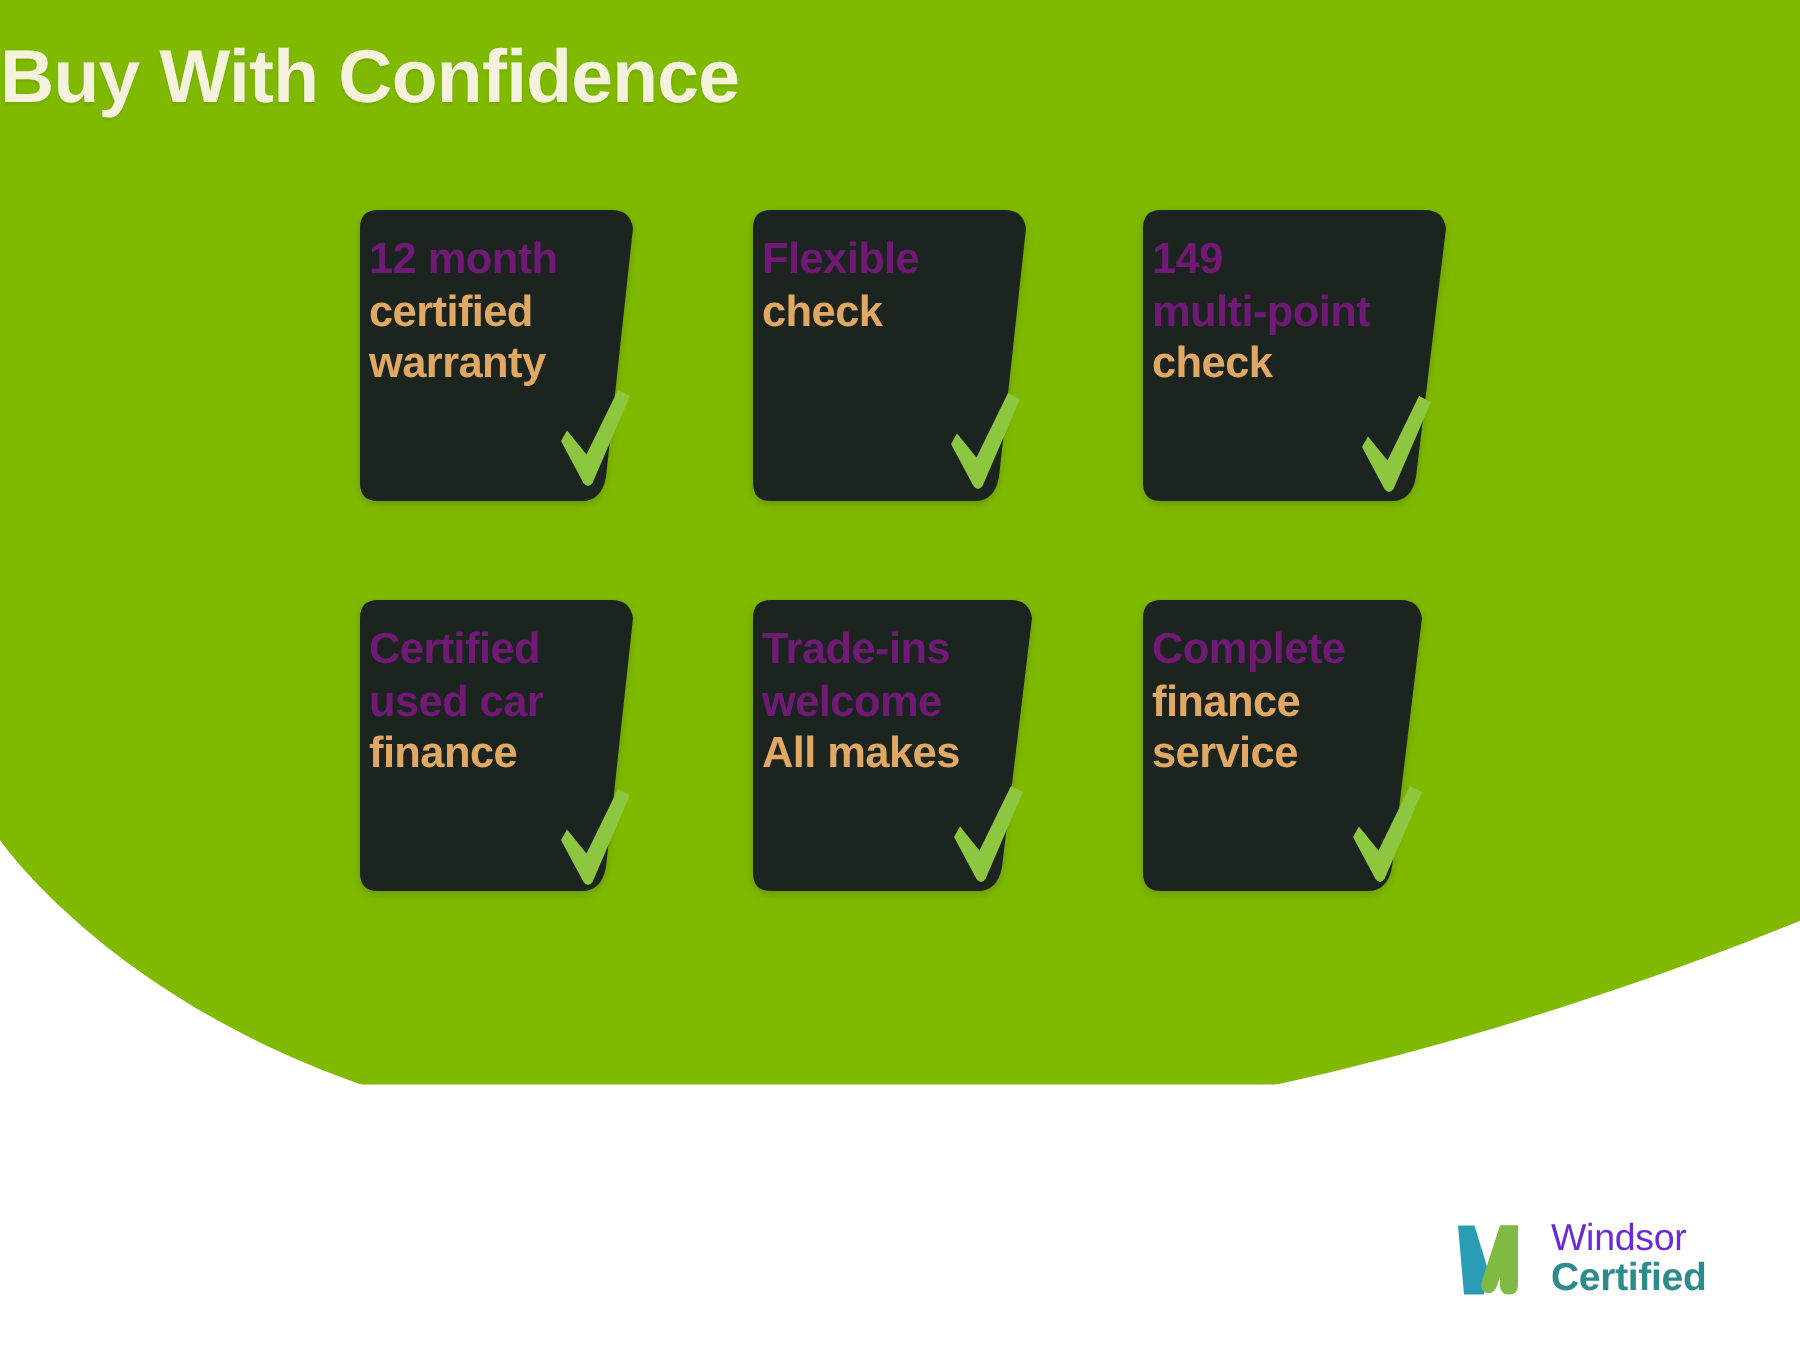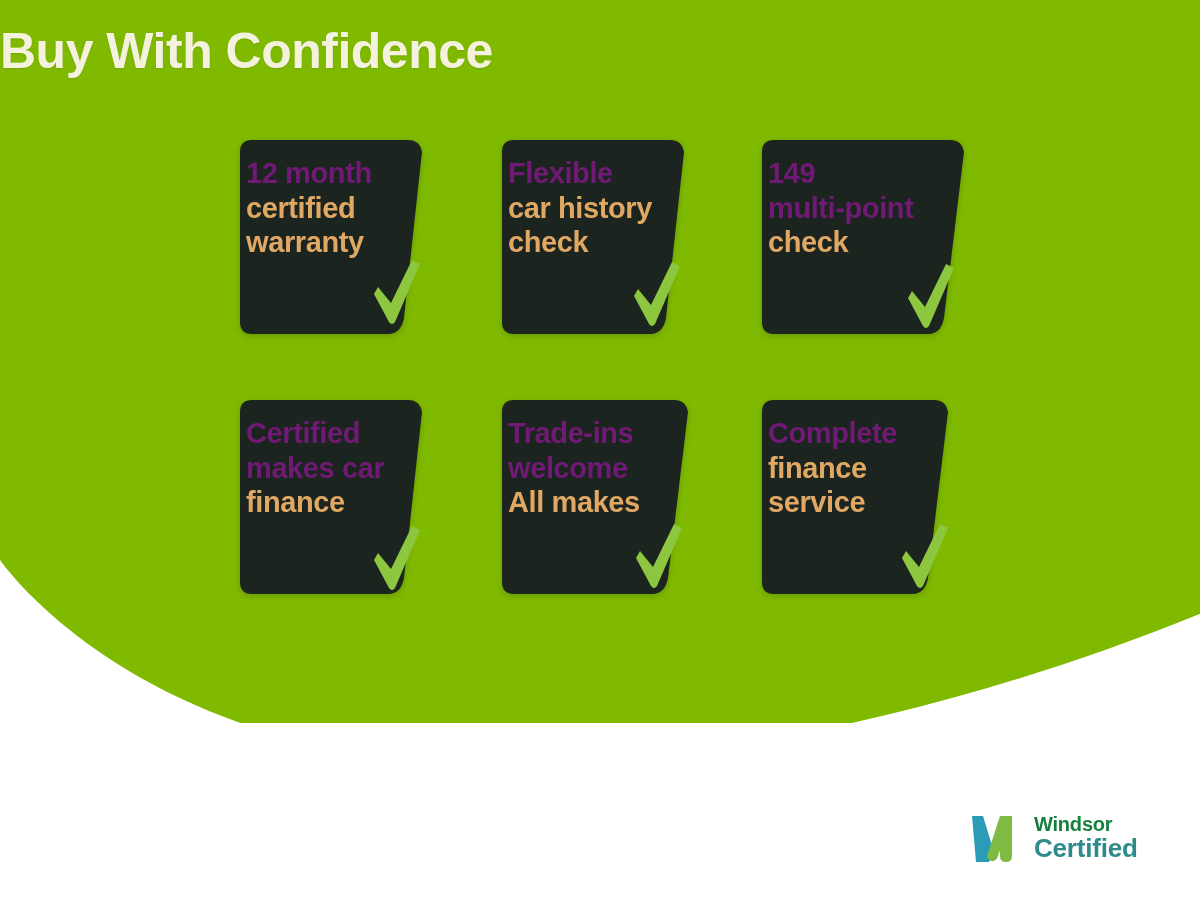--- a/index.html
+++ b/index.html
@@ -104,23 +104,23 @@
     align-items: center;
     gap: 10px;
   }
   #logo-mark { width: 56px; height: 52px; display: block; }
   #logo-words {
     display: flex;
     flex-direction: column;
     line-height: 1.04;
   }
   #logo-words .w1 {
-    font-size: 20px;
-    font-weight: 700;
-    color: #15803d;
+    font-size: 25px;
+    font-weight: 400;
+    color: #6d28d9;
     letter-spacing: -0.2px;
   }
   #logo-words .w2 {
     font-size: 26px;
     font-weight: 600;
     color: #2E8B8B;
     letter-spacing: -0.2px;
   }
 </style>
 </head>
@@ -156,21 +156,20 @@
         </svg>
       </div>
 
       <div class="card c1">
         <svg class="card-shape" viewBox="0 0 228 205">
           <path d="M12,14 Q12,2 24,2 L180,2 Q192,2 194,14 L176,180
                    Q173,196 160,196 L24,196 Q12,196 12,184 Z" fill="#1B241F"></path>
         </svg>
         <div class="card-text">
           <div class="line white">Flexible</div>
-          <div class="line amber">car history</div>
           <div class="line amber">check</div>
         </div>
         <svg class="tick" style="left:138px; top:120px;" viewBox="0 0 56 70">
           <path d="M6,38 L10,31 L23,47 L44,4 L52,8 L27,66 Q24,70 21,66 Z" fill="#8DC63F"></path>
         </svg>
       </div>
 
       <div class="card c2">
         <svg class="card-shape" viewBox="0 0 228 205">
           <path d="M12,14 Q12,2 24,2 L200,2 Q212,2 214,14 L194,180
@@ -189,21 +188,21 @@
 
     <div class="card-row row-2">
 
       <div class="card c0">
         <svg class="card-shape" viewBox="0 0 228 205">
           <path d="M12,14 Q12,2 24,2 L180,2 Q192,2 194,14 L176,180
                    Q173,196 160,196 L24,196 Q12,196 12,184 Z" fill="#1B241F"></path>
         </svg>
         <div class="card-text">
           <div class="line white">Certified</div>
-          <div class="line white">makes car</div>
+          <div class="line white">used car</div>
           <div class="line amber">finance</div>
         </div>
         <svg class="tick" style="left:140px; top:124px;" viewBox="0 0 56 70">
           <path d="M6,38 L10,31 L23,47 L44,4 L52,8 L27,66 Q24,70 21,66 Z" fill="#8DC63F"></path>
         </svg>
       </div>
 
       <div class="card c1">
         <svg class="card-shape" viewBox="0 0 228 205">
           <path d="M12,14 Q12,2 24,2 L184,2 Q196,2 198,14 L178,180

